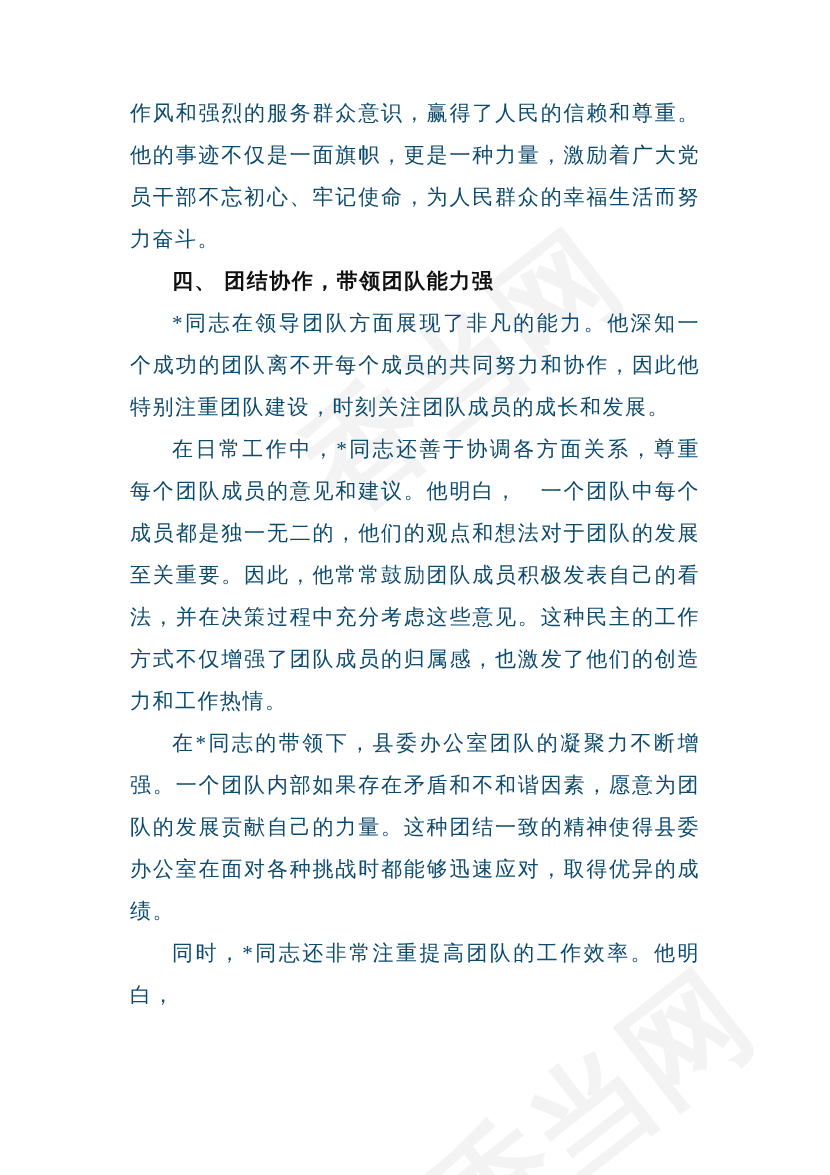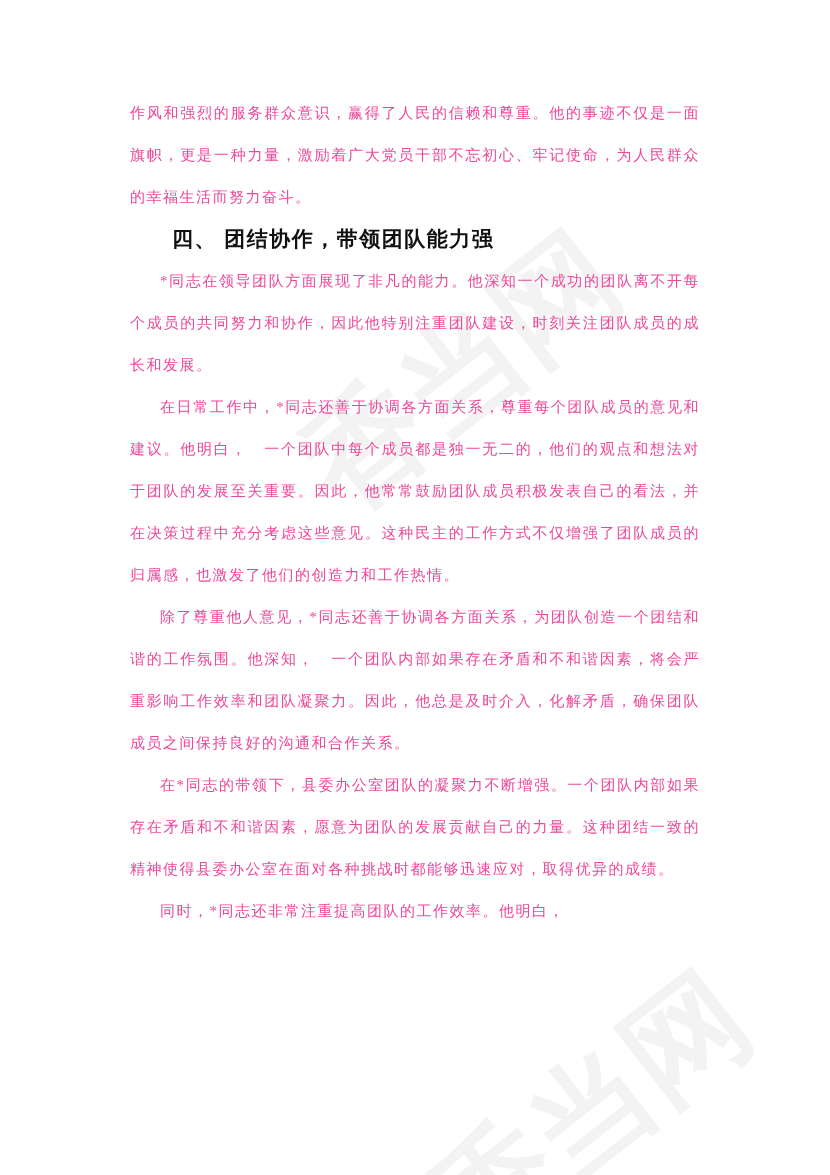--- a/index.html
+++ b/index.html
@@ -16,24 +16,24 @@
   }
   .page {
     position: absolute;
     inset: 0;
     box-sizing: border-box;
     padding: 92px 130px 0 130px;
     background: #ffffff;
   }
   .doc p {
     margin: 0;
-    font-size: 15px;
+    font-size: 21px;
     line-height: 42px;
     letter-spacing: 1.5px;
-    color: #ec4899;
+    color: #0c4a6e;
     text-align: justify;
     text-justify: inter-ideograph;
   }
   .doc p.indent {
     text-indent: 2em;
   }
   .doc p.heading {
     font-family: "Liberation Sans", sans-serif;
     font-weight: bold;
     font-size: 21px;
@@ -79,20 +79,19 @@
 
   <div class="doc">
     <p class="body">作风和强烈的服务群众意识，赢得了人民的信赖和尊重。他的事迹不仅是一面旗帜，更是一种力量，激励着广大党员干部不忘初心、牢记使命，为人民群众的幸福生活而努力奋斗。</p>
 
     <p class="heading">四、 团结协作，带领团队能力强</p>
 
     <p class="body indent">*同志在领导团队方面展现了非凡的能力。他深知一个成功的团队离不开每个成员的共同努力和协作，因此他特别注重团队建设，时刻关注团队成员的成长和发展。</p>
 
     <p class="body indent">在日常工作中，*同志还善于协调各方面关系，尊重每个团队成员的意见和建议。他明白，　一个团队中每个成员都是独一无二的，他们的观点和想法对于团队的发展至关重要。因此，他常常鼓励团队成员积极发表自己的看法，并在决策过程中充分考虑这些意见。这种民主的工作方式不仅增强了团队成员的归属感，也激发了他们的创造力和工作热情。</p>
 
-    <p class="body indent">除了尊重他人意见，*同志还善于协调各方面关系，为团队创造一个团结和谐的工作氛围。他深知，　一个团队内部如果存在矛盾和不和谐因素，将会严重影响工作效率和团队凝聚力。因此，他总是及时介入，化解矛盾，确保团队成员之间保持良好的沟通和合作关系。</p>
 
     <p class="body indent">在*同志的带领下，县委办公室团队的凝聚力不断增强。一个团队内部如果存在矛盾和不和谐因素，愿意为团队的发展贡献自己的力量。这种团结一致的精神使得县委办公室在面对各种挑战时都能够迅速应对，取得优异的成绩。</p>
 
     <p class="body indent">同时，*同志还非常注重提高团队的工作效率。他明白，</p>
   </div>
 
 </div>
 
 </body></html>

